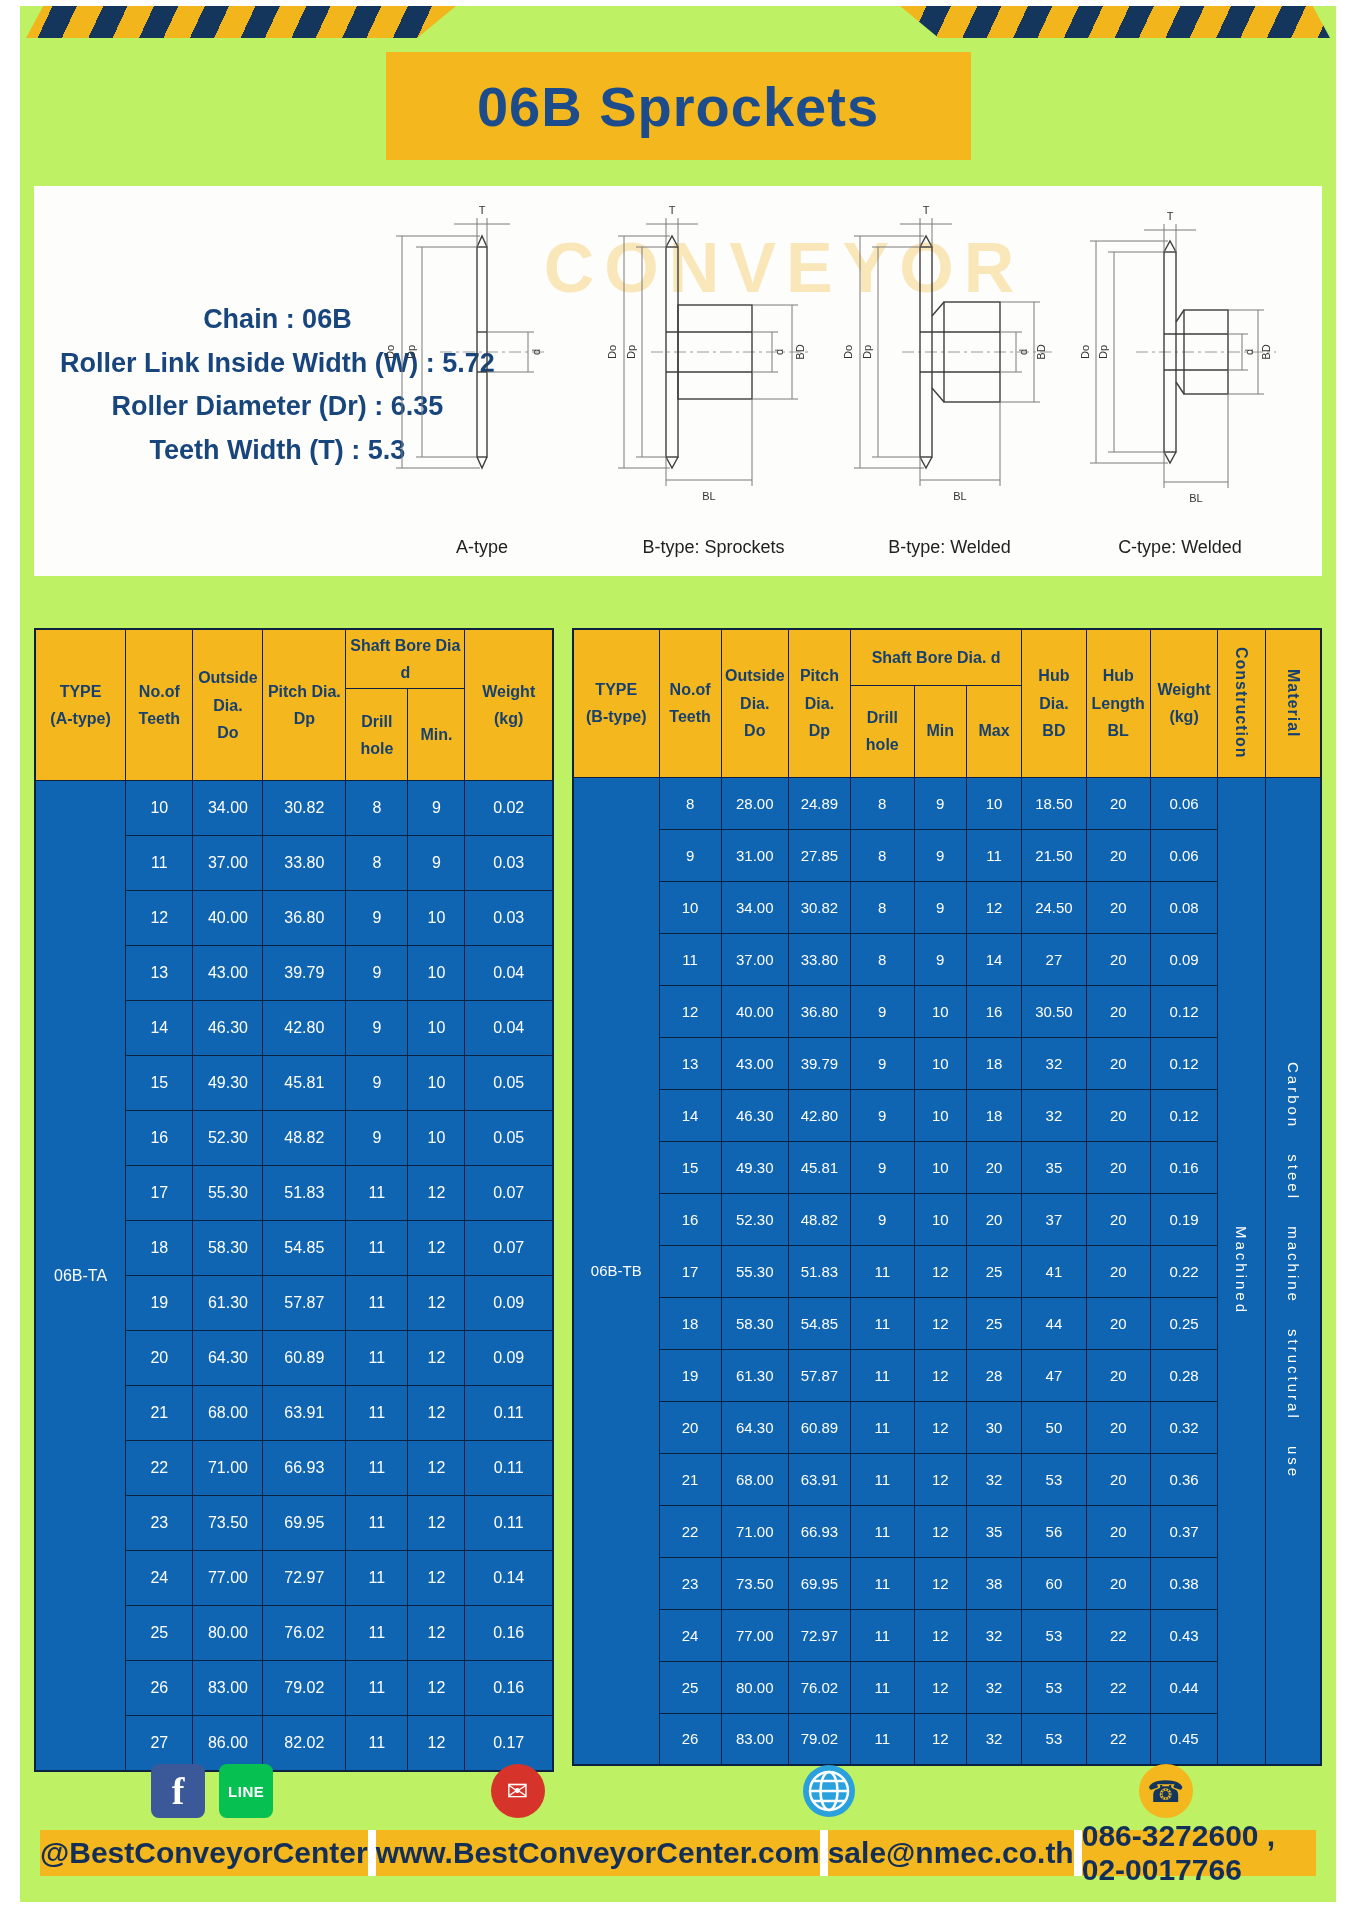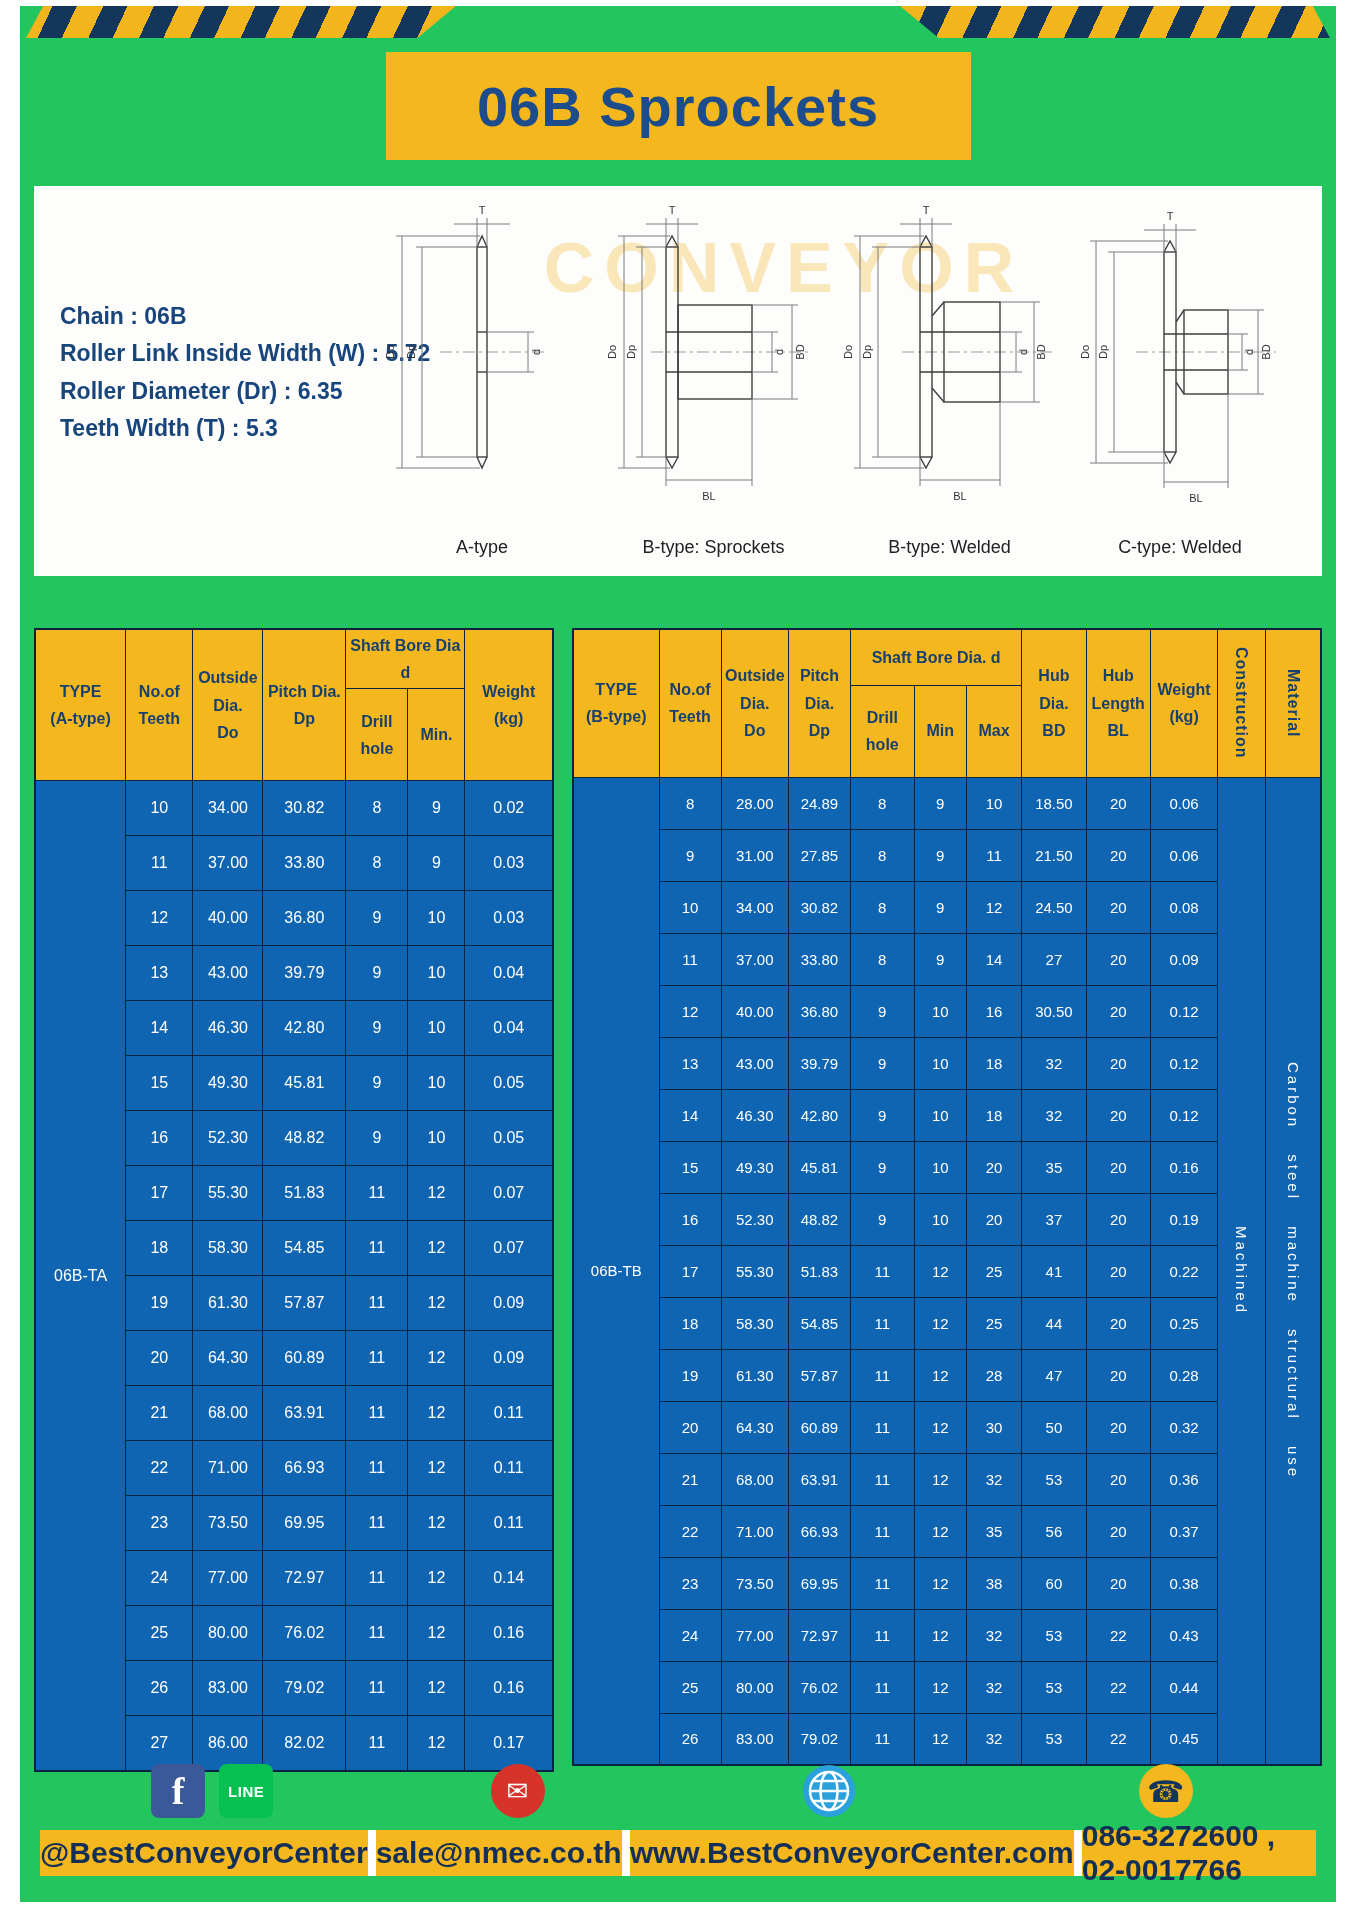--- a/index.html
+++ b/index.html
@@ -1,33 +1,33 @@
 <!DOCTYPE html>
 <html><head>
 <meta charset="utf-8">
 <style>
   * { margin:0; padding:0; box-sizing:border-box; }
   html,body { width:1356px; height:1920px; }
   body { position:relative; background:#ffffff; font-family:"Liberation Sans", sans-serif; overflow:hidden; }
 
-  .blue-page { position:absolute; left:20px; right:20px; top:6px; bottom:18px; background:#22c55e; }
+  .blue-page { position:absolute; left:20px; right:20px; top:6px; bottom:18px; background:#bef264; }
 
   .hazard { position:absolute; top:0; height:32px;
     background:repeating-linear-gradient(115deg,#f2b51c 0 24px,#14365c 24px 46px); }
   .hazard.left  { left:6px;  width:430px; clip-path:polygon(4% 0,100% 0,91% 100%,0 100%); }
   .hazard.right { right:6px; width:430px; clip-path:polygon(0 0,96% 0,100% 100%,9% 100%); }
 
   .title-banner { width:585px; height:108px; margin:46px auto 0; background:#f4b71d;
     display:flex; align-items:center; justify-content:center; }
   .title-banner h1 { font-size:56px; font-weight:bold; color:#1d4c8c; letter-spacing:1px; }
 
   .diagram-panel { position:relative; margin:26px 14px 0; height:390px; background:#fdfdfc; }
 
   .specs { position:absolute; left:26px; top:112px; z-index:2; color:#17457c; font-weight:bold;
-    font-size:23px; line-height:1.62; }
+    font-size:27px; line-height:1.62;text-align:center; }
 
   .watermark { position:absolute; left:440px; top:40px; width:620px; z-index:1; text-align:center;
     color:rgba(245,198,85,0.40); font-weight:bold; font-size:70px; letter-spacing:10px; line-height:1.2; }
 
   .figure { position:absolute; top:16px; z-index:2; display:flex; flex-direction:column;
     align-items:center; justify-content:space-between; height:356px; }
   .fig1 { left:348px;  width:200px; }
   .fig2 { left:572px;  width:215px; }
   .fig3 { left:808px;  width:215px; }
   .fig4 { left:1046px; width:200px; }
@@ -709,18 +709,18 @@
         </svg>
       </div>
     </div>
     <div class="iseg iseg4">
       <div class="icon phone">☎</div>
     </div>
   </div>
 
   <div class="footer-strip">
     <div class="seg seg1">@BestConveyorCenter</div>
+    <div class="seg seg3">www.BestConveyorCenter.com</div>
     <div class="seg seg2">sale@nmec.co.th</div>
-    <div class="seg seg3">www.BestConveyorCenter.com</div>
     <div class="seg seg4">086-3272600 , 02-0017766</div>
   </div>
 
 </div>
 
 </body></html>

